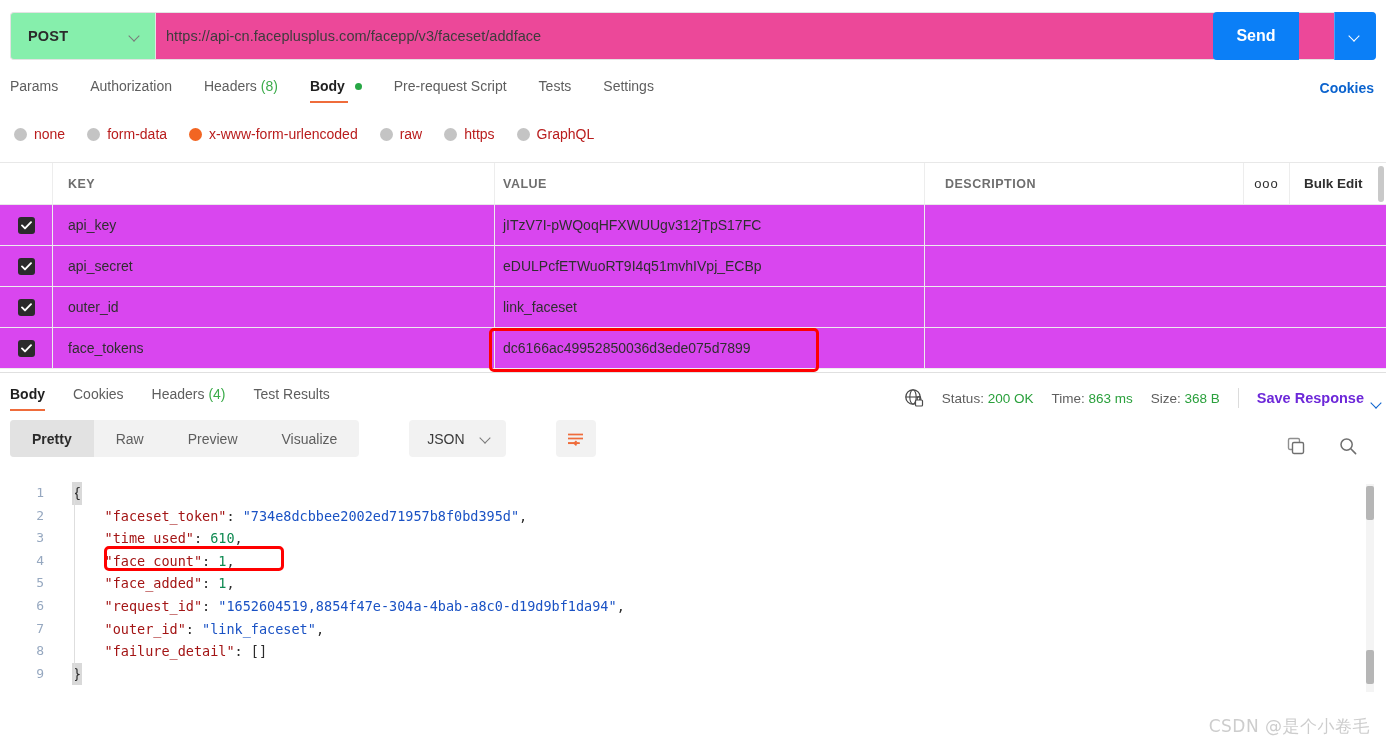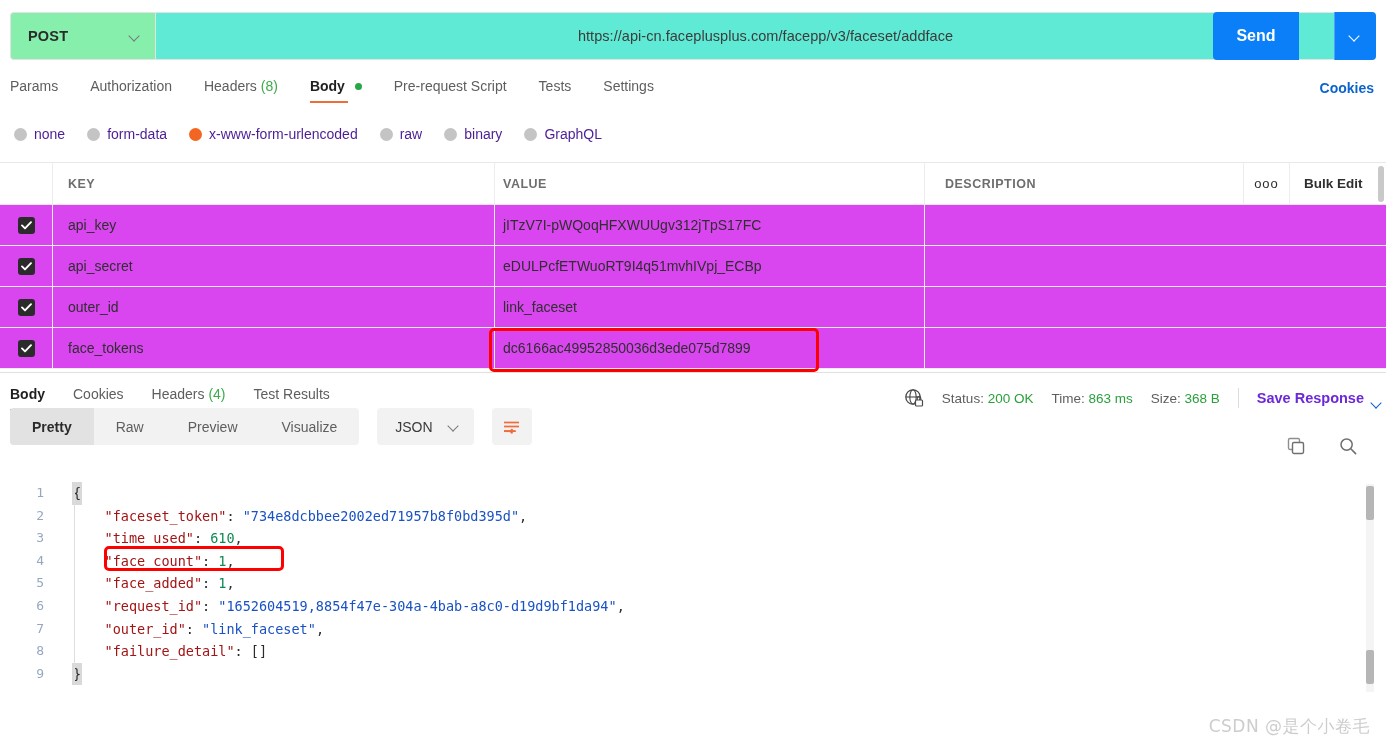--- a/index.html
+++ b/index.html
@@ -32,24 +32,23 @@
   .chev::after {
     content:""; position:absolute; left:0; top:1px;
     width:7px; height:7px;
     border-right:1.6px solid #7a7a7a; border-bottom:1.6px solid #7a7a7a;
     transform: rotate(45deg);
   }
   .url-box {
     flex: 1; height: 48px;
     border: 1px solid #e3e3e3;
     border-radius: 0 4px 4px 0;
-    background: #5eead4;
+    background: #ec4899;
     display:flex; align-items:center;
-    padding: 0 28px;
-    justify-content: center;
+    padding: 0 10px;
   }
   .url-text { font-size: 14.5px; color: #3c3c3c; letter-spacing: 0.05px;}
   .send-wrap {
     position:absolute; top:12px; right:10px;
     display:flex; height:48px; border-radius:4px; overflow:hidden;gap:35px;
   }
   .send-btn {
     background: #0b7ff7; color:#fff; font-size:16px; font-weight:700;
     width: 86px; display:flex; align-items:center; justify-content:center;
     cursor:pointer;
@@ -88,21 +87,21 @@
   .radio-item { display:flex; align-items:center; margin-right:22px; cursor:pointer; }
   .radio-dot {
     width:13px; height:13px; border-radius:50%; background:#c4c4c4; margin-right:7px;
     position:relative;
   }
   .radio-item.sel .radio-dot { background:#f26522; }
   .radio-item.sel .radio-dot::after {
     content:""; position:absolute; left:3.5px; top:3.5px; width:6px; height:6px;
     border-radius:50%; background:#ffffff; opacity:0.0;
   }
-  .radio-lbl { font-size:14px; color:#4c1d95; }
+  .radio-lbl { font-size:14px; color:#b91c1c; }
 
   
   .kv-table { position:absolute; top:162px; left:0; width:1386px; }
   .kv-head {
     display:flex; height:43px; border-top:1px solid #e8e8e8; border-bottom:1px solid #e8e8e8;
     background:#fff;
   }
   .kv-row { display:flex; height:41px; border-bottom:1px solid #ededed; background:#d946ef; }
   .c-check { width:53px; border-right:1px solid #ededed; display:flex; align-items:center; justify-content:center;}
   .c-key   { width:442px; border-right:1px solid #ededed; display:flex; align-items:center; padding-left:15px;}
@@ -151,21 +150,21 @@
   }
   .meta-item { font-size:13.5px; color:#5e5e5e; margin-left:18px; white-space:nowrap;}
   .meta-item .v { color:#2aa03c; }
   .meta-sep { width:1px; height:20px; background:#dcdcdc; margin-left:18px; }
   .save-resp { font-size:14.5px; font-weight:700; color:#6d28d9; margin-left:18px; cursor:pointer;}
   .save-caret { margin-left:8px; }
   .save-caret .chev::after { border-color:#0b63ce; }
   .globe-icon { margin-left:0; display:flex; align-items:center; }
 
   
-  .resp-toolbar { position:absolute; top:408px; left:10px; display:flex; align-items:flex-start; }
+  .resp-toolbar { position:absolute; top:420px; left:10px; display:flex; align-items:flex-start;gap:32px; }
   .seg {
     display:flex; background:#f2f2f2; border-radius:4px; overflow:hidden; height:37px;
   }
   .seg-btn {
     padding:0 22px; display:flex; align-items:center; font-size:14px; color:#5e5e5e; cursor:pointer;
   }
   .seg-btn.active { background:#e2e2e2; color:#2b2b2b; font-weight:600;}
   .fmt-sel {
     margin-left:18px; height:37px; background:#f2f2f2; border-radius:4px;
     display:flex; align-items:center; padding:0 14px 0 18px; cursor:pointer;
@@ -275,21 +274,21 @@
     <div class="radio-item sel">
       <span class="radio-dot"></span>
       <span class="radio-lbl">x-www-form-urlencoded</span>
     </div>
     <div class="radio-item">
       <span class="radio-dot"></span>
       <span class="radio-lbl">raw</span>
     </div>
     <div class="radio-item">
       <span class="radio-dot"></span>
-      <span class="radio-lbl">binary</span>
+      <span class="radio-lbl">https</span>
     </div>
     <div class="radio-item">
       <span class="radio-dot"></span>
       <span class="radio-lbl">GraphQL</span>
     </div>
   </div>
 
   <div class="kv-table">
 
     <div class="kv-head">

